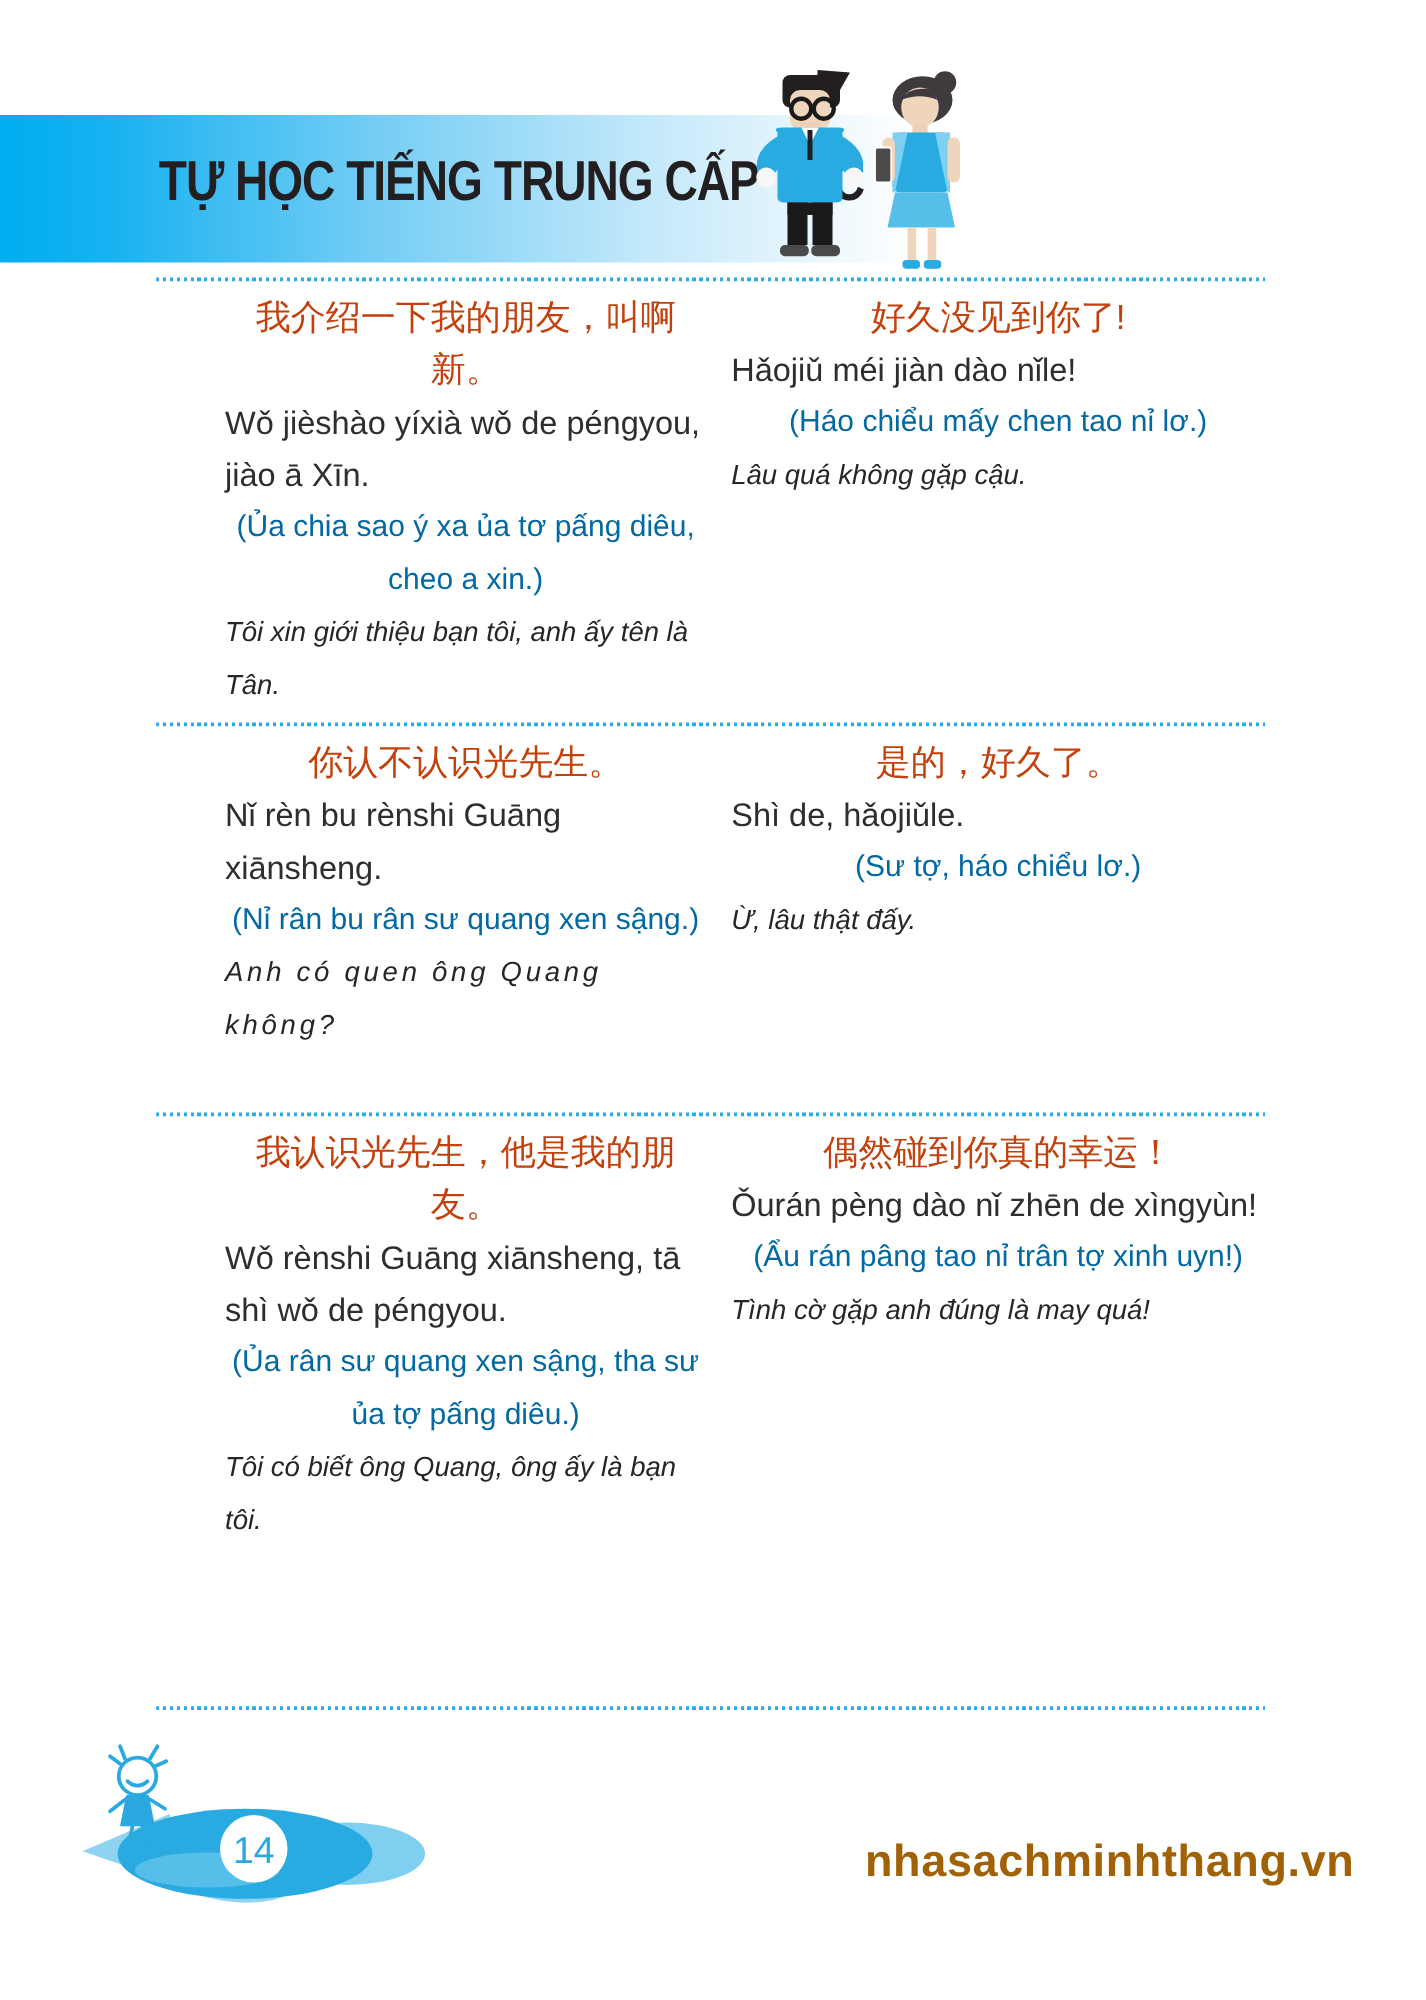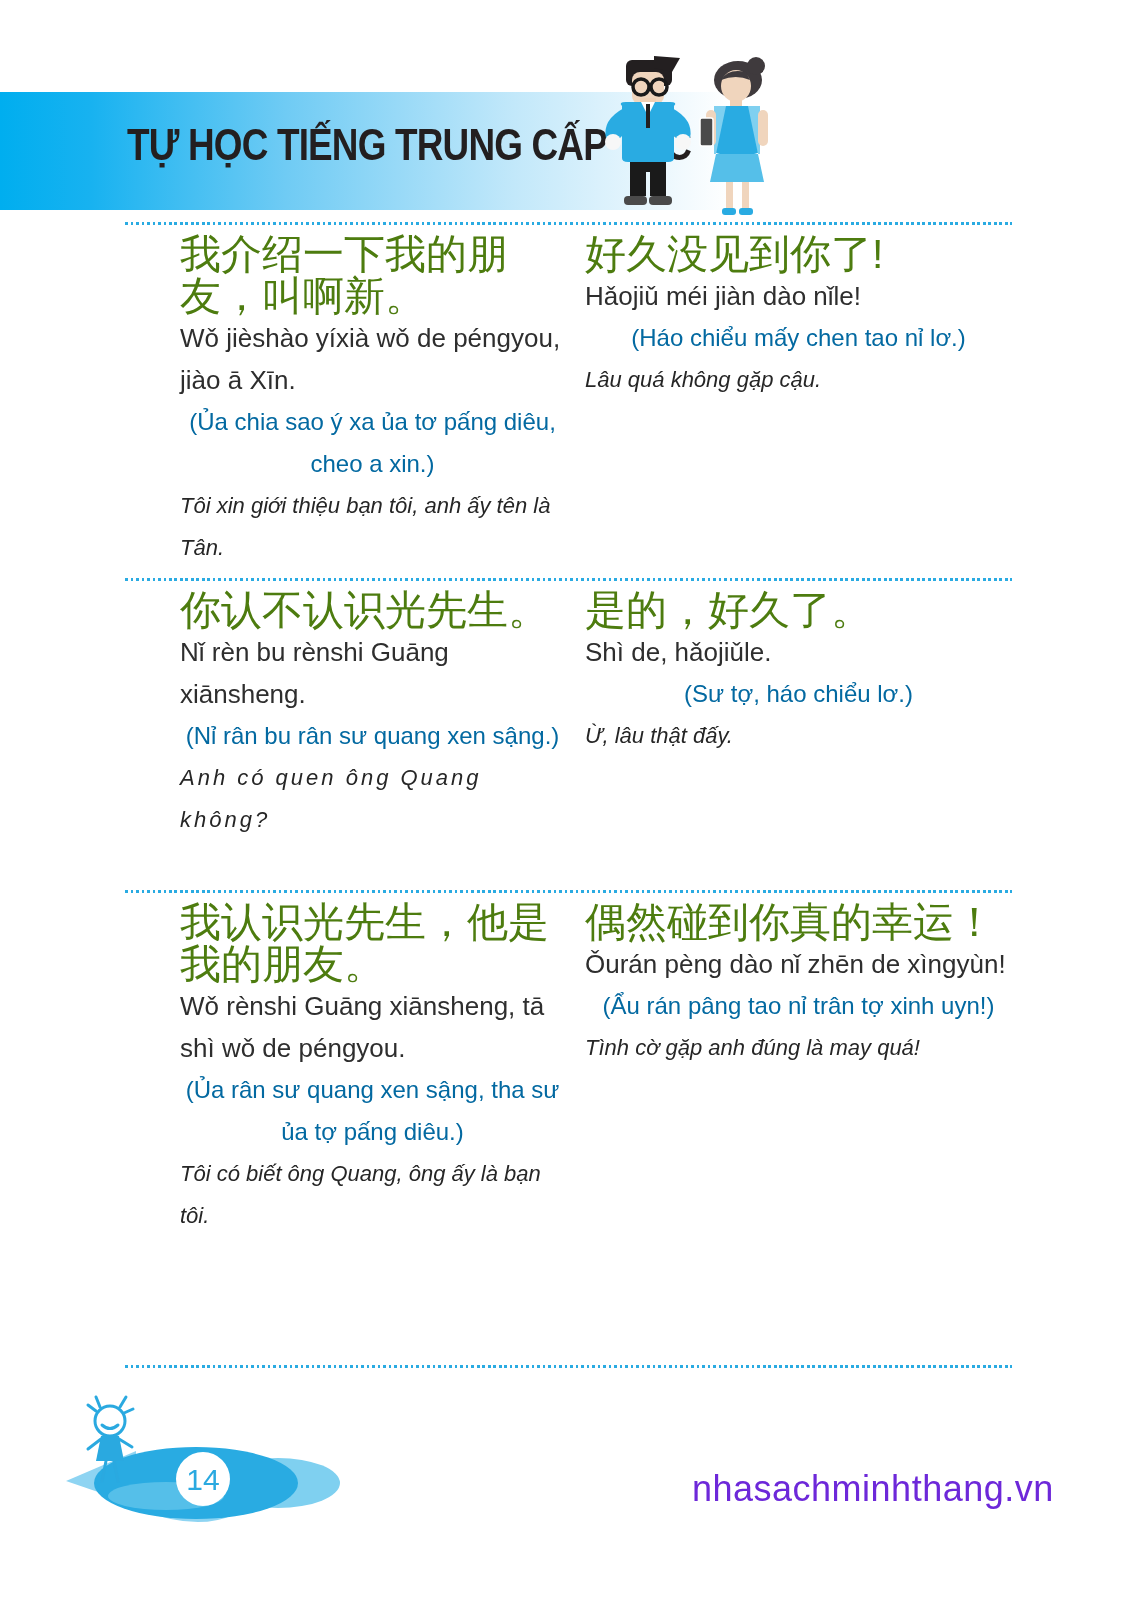--- a/index.html
+++ b/index.html
@@ -43,31 +43,31 @@
 
   
   .row{position:absolute;left:125px;width:887px;}
   .row-0{top:225px;height:350px;}
   .row-1{top:581px;height:306px;}
   .row-2{top:893px;height:469px;}
   .cell{position:absolute;top:0;padding-top:8px;}
   .cell-left{left:55px;width:385px;}
   .cell-right{left:460px;width:427px;}
   .cell p{margin:0;line-height:42px;}
-  .zh{font-size:41px;color:#4d7c0f;}
+  .zh{font-size:28px;color:#c2410c;text-align:center;}
   .pinyin{font-size:26px;color:#2e2e2e;}
   .phon{font-size:24px;color:#0369a1;text-align:center;}
   .vi{font-size:22px;font-style:italic;color:#262626;}
   .row-1 .cell-left .vi{letter-spacing:3px;max-width:320px;}
 
   
   .rocket-svg{position:absolute;top:1383px;left:38px;}
   .website{
     position:absolute;top:1468px;left:692px;
-    font-size:36px;color:#6d28d9;font-weight:400;
+    font-size:36px;color:#a16207;font-weight:700;
     letter-spacing:0.5px;
   }
 </style>
 </head>
 <body>
 
 <div class="page">
 
   <div class="header-bar"></div>
   <h1 class="title">TỰ HỌC TIẾNG TRUNG CẤP TỐC</h1>

